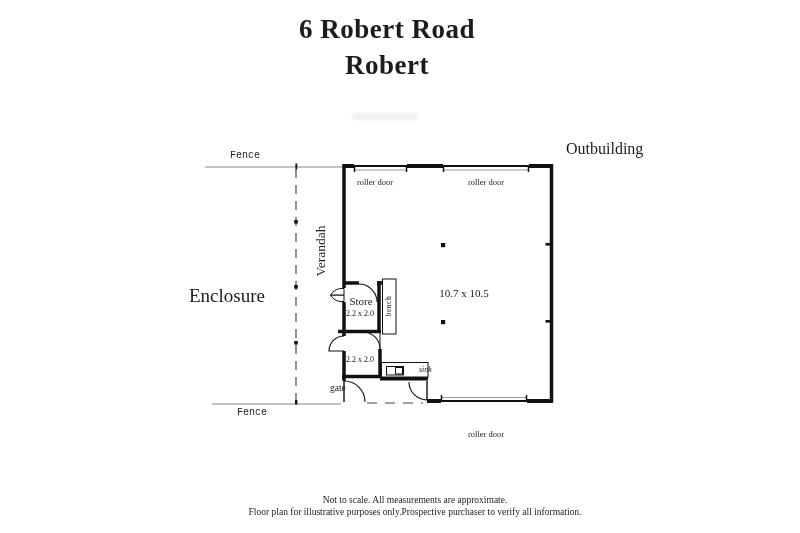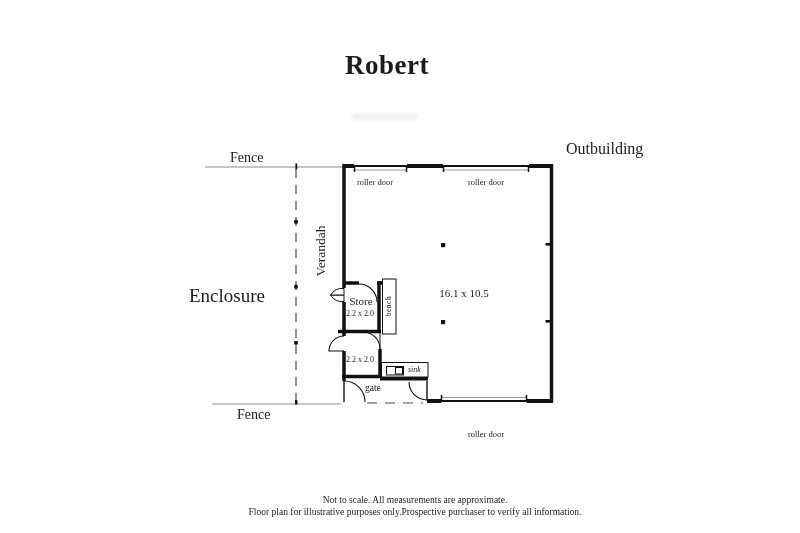--- a/index.html
+++ b/index.html
@@ -11,24 +11,24 @@
   }
   .page{position:absolute;inset:0;}
   .lbl{position:absolute;white-space:nowrap;line-height:1;}
   .ctr{transform:translateX(-50%);}
   .rot{transform:translate(-50%,-50%) rotate(-90deg);transform-origin:center;}
   .title{font-size:27px;font-weight:600;letter-spacing:.5px;}
   .big{font-size:16px;}
   .med{font-size:19px;}
   .room{font-size:14.5px;}
   .sub{font-size:11px;}
-  .small{font-size:14px;}
+  .small{font-size:10px;font-family:Liberation Mono, monospace;}
   .tiny{font-size:8.5px;margin-top:24px;}
   .micro{font-size:8px;}
-  .gatef{font-size:9.5px;margin-left:35px;}
+  .gatef{font-size:9.5px;}
   .storef{font-size:11px;}
   .benchf{font-size:7.5px;letter-spacing:.5px;}
   .foot{font-size:9.5px;}
   .artifact{
     position:absolute;left:352px;top:113px;width:66px;height:7px;
     background:#ededed;filter:blur(1.5px);border-radius:3px;opacity:.8;
   }
   svg{position:absolute;left:0;top:0;}
 </style>
 </head>
@@ -138,38 +138,39 @@
       <line x1="427" y1="381" x2="427" y2="400" stroke-width="1.4"></line>
     </g>
 
     <g stroke="#111" fill="none">
       <line x1="344" y1="381" x2="344" y2="402" stroke-width="1.4"></line>
       <path d="M344,381 A21 21 0 0 1 365,402" stroke-width="1.1"></path>
     </g>
     <line x1="367" y1="403" x2="423" y2="403" stroke="#444" stroke-width="1.2" stroke-dasharray="10 8"></line>
   </svg>
 
+  <div class="lbl title ctr" style="left:387px;top:16px;">6 Robert Road</div>
   <div class="lbl title ctr" style="left:387px;top:52px;">Robert</div>
 
   <div class="lbl big" style="left:566px;top:141px;">Outbuilding</div>
   <div class="lbl small" style="left:230px;top:151px;">Fence</div>
   <div class="lbl tiny ctr" style="left:375px;top:154px;">roller door</div>
   <div class="lbl tiny ctr" style="left:486px;top:154px;">roller door</div>
 
   <div class="lbl med rot" style="left:321px;top:251px;font-size:13.5px;">Verandah</div>
   <div class="lbl med" style="left:189px;top:286px;">Enclosure</div>
 
-  <div class="lbl sub ctr" style="left:464px;top:288px;">16.1 x 10.5</div>
+  <div class="lbl sub ctr" style="left:464px;top:288px;">10.7 x 10.5</div>
 
   <div class="lbl storef ctr" style="left:361px;top:296px;">Store</div>
   <div class="lbl micro ctr" style="left:360px;top:310px;">2.2 x 2.0</div>
   <div class="lbl benchf rot" style="left:389px;top:306px;">bench</div>
 
   <div class="lbl micro ctr" style="left:360px;top:356px;">2.2 x 2.0</div>
-  <div class="lbl micro" style="left:408px;top:366px;font-style:italic;">sink</div>
+  <div class="lbl micro" style="left:419px;top:366px;font-style:italic;">sink</div>
   <div class="lbl gatef" style="left:330px;top:384px;">gate</div>
 
   <div class="lbl small" style="left:237px;top:408px;">Fence</div>
   <div class="lbl tiny ctr" style="left:486px;top:406px;">roller door</div>
 
   <div class="lbl foot ctr" style="left:415px;top:496px;">Not to scale. All measurements are approximate.</div>
   <div class="lbl foot ctr" style="left:415px;top:508px;">Floor plan for illustrative purposes only.Prospective purchaser to verify all information.</div>
 
 </div>
 

